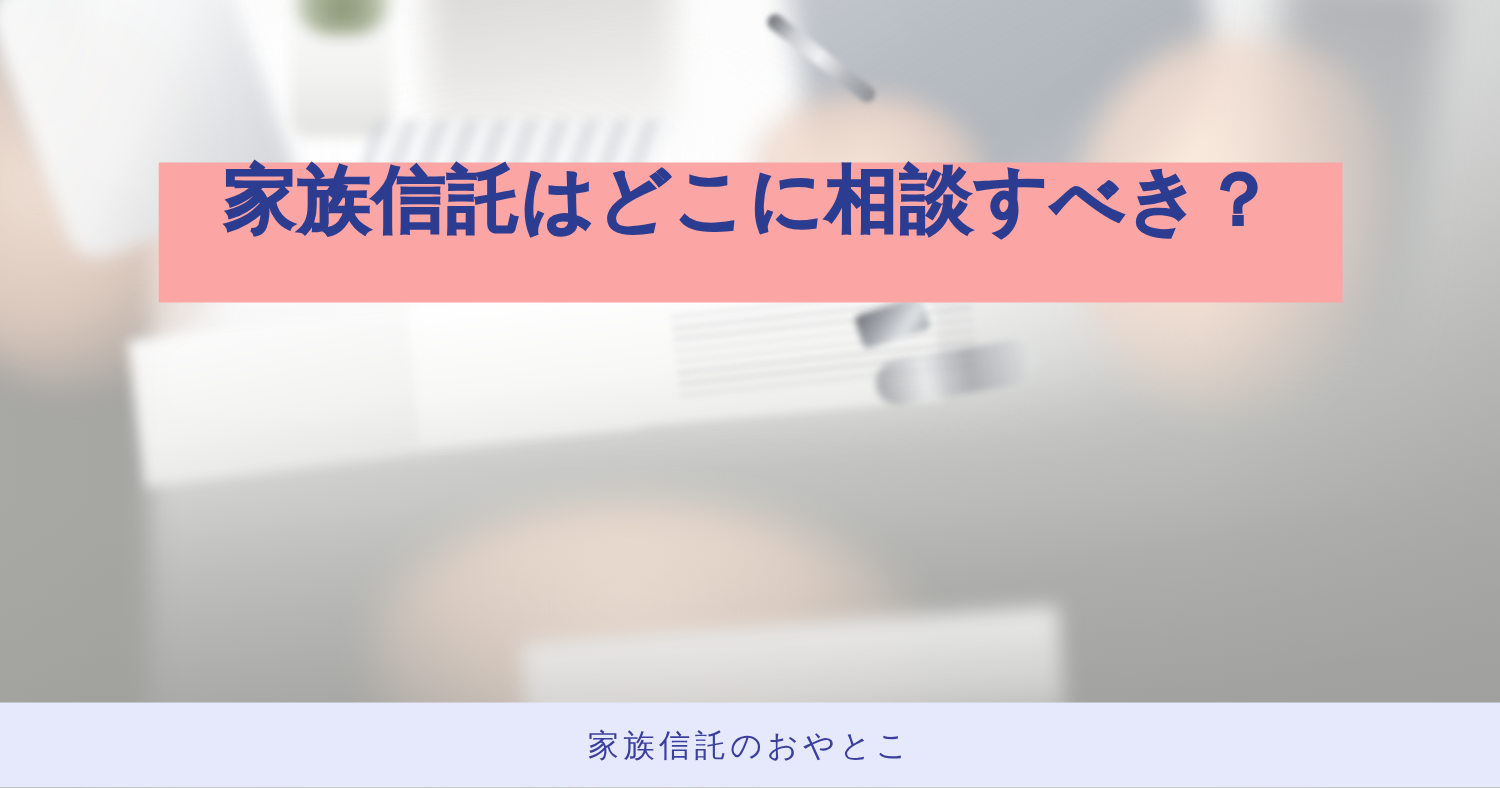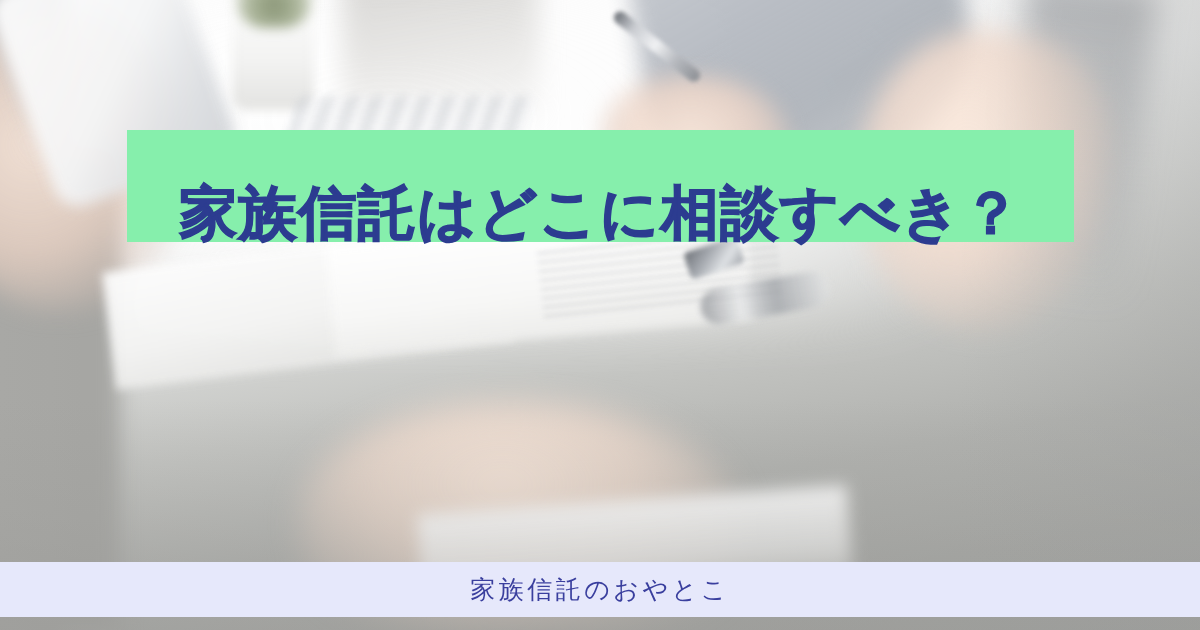--- a/index.html
+++ b/index.html
@@ -328,23 +328,23 @@
     right: 0;
     top: 0;
     width: 240px;
     height: 100%;
     background: linear-gradient(270deg, rgba(158,159,158,.3) 0%, rgba(158,159,158,0) 100%);
   }
 
   
   .title-box {
     position: absolute;
-    background: #86efac;
+    background: #fca5a5;
     display: flex;
-    align-items: flex-end;
+    align-items: flex-start;
     box-sizing: border-box;
   }
   .title-box.line1 {
     left: 127px;
     top: 130px;
     width: 947px;
     height: 112px;
     justify-content: center;
   }
   .title-box.line2 {
@@ -364,21 +364,21 @@
     white-space: nowrap;
     -webkit-text-stroke: 1.4px #2c3c90;
   }
 
   
   .footer-band {
     position: absolute;
     left: 0;
     top: 562px;
     width: 1200px;
-    height: 55px;
+    height: 68px;
     background: #e6e8fb;
     display: flex;
     align-items: center;
     justify-content: center;
   }
   .footer-brand {
     color: #3a3f9e;
     font-family: "DejaVu Sans", "Liberation Sans", sans-serif;
     font-size: 25px;
     font-weight: 400;

